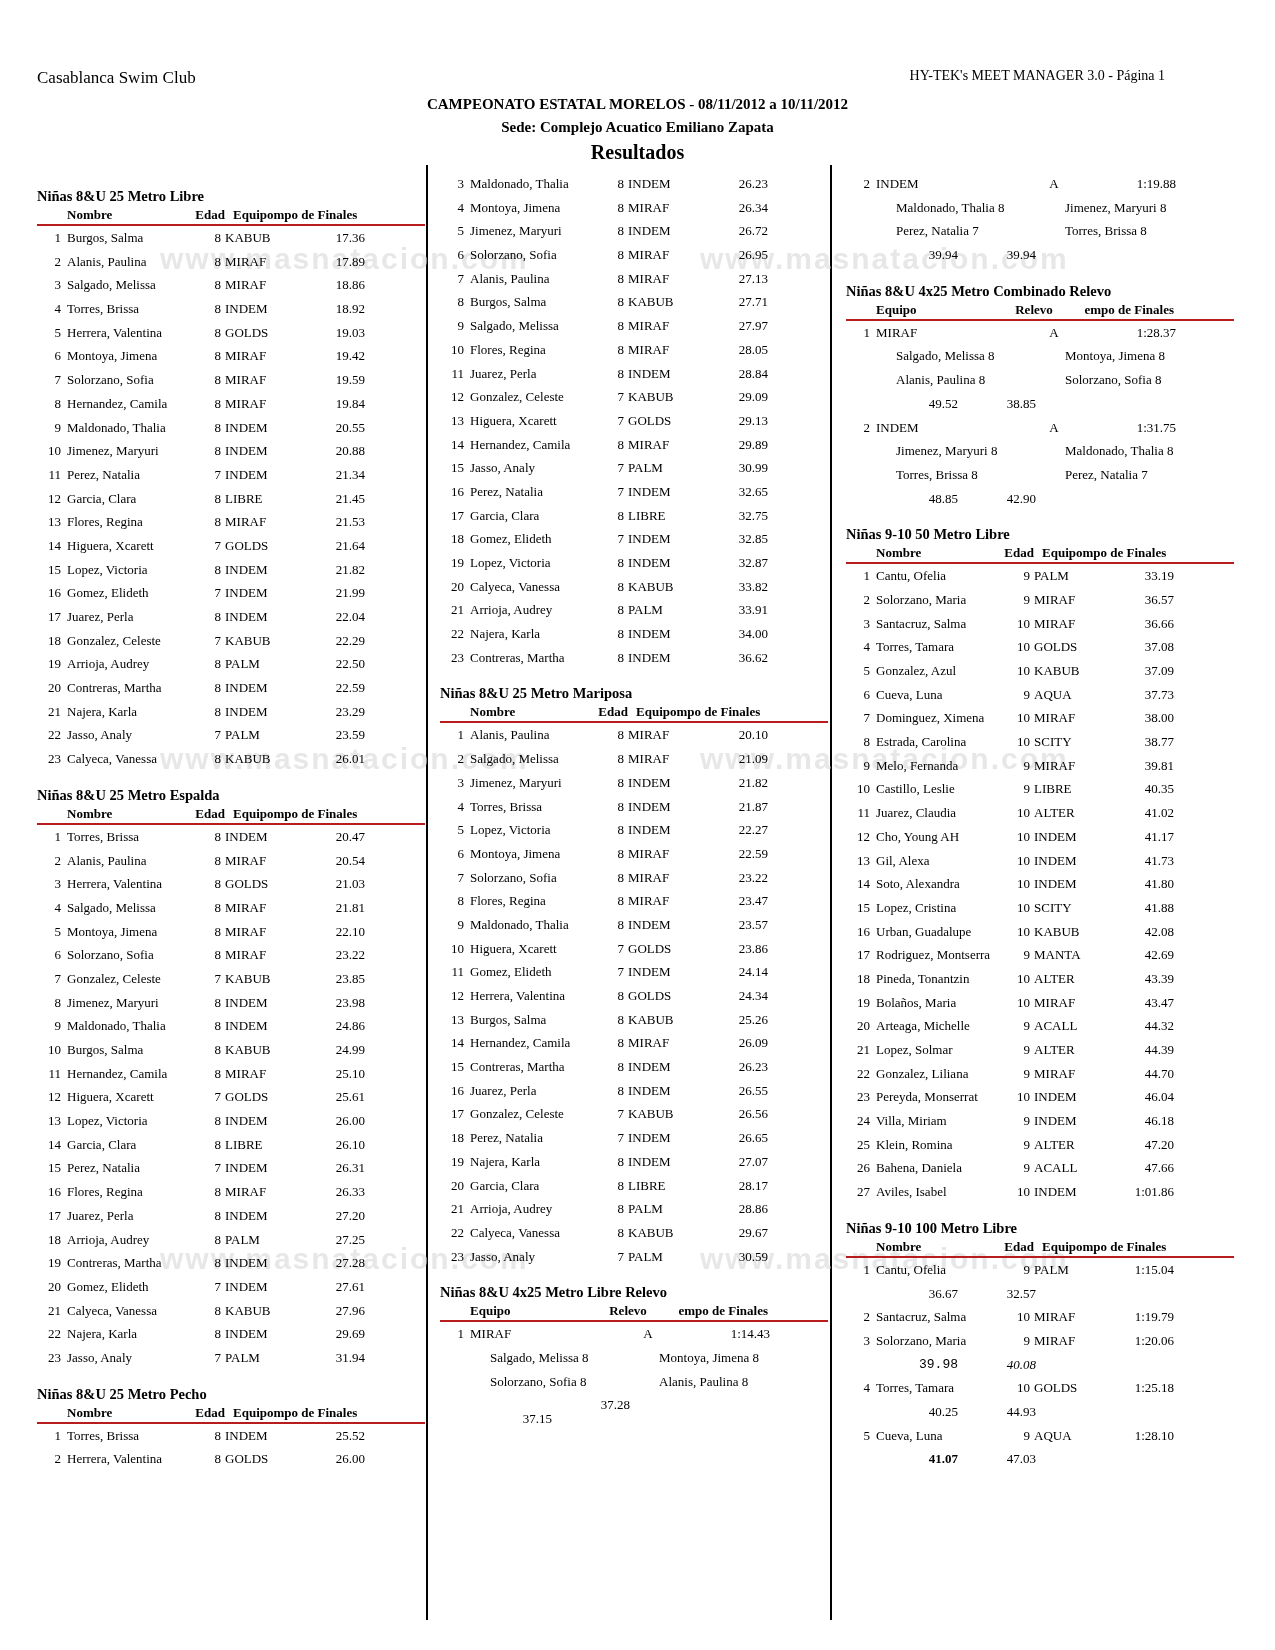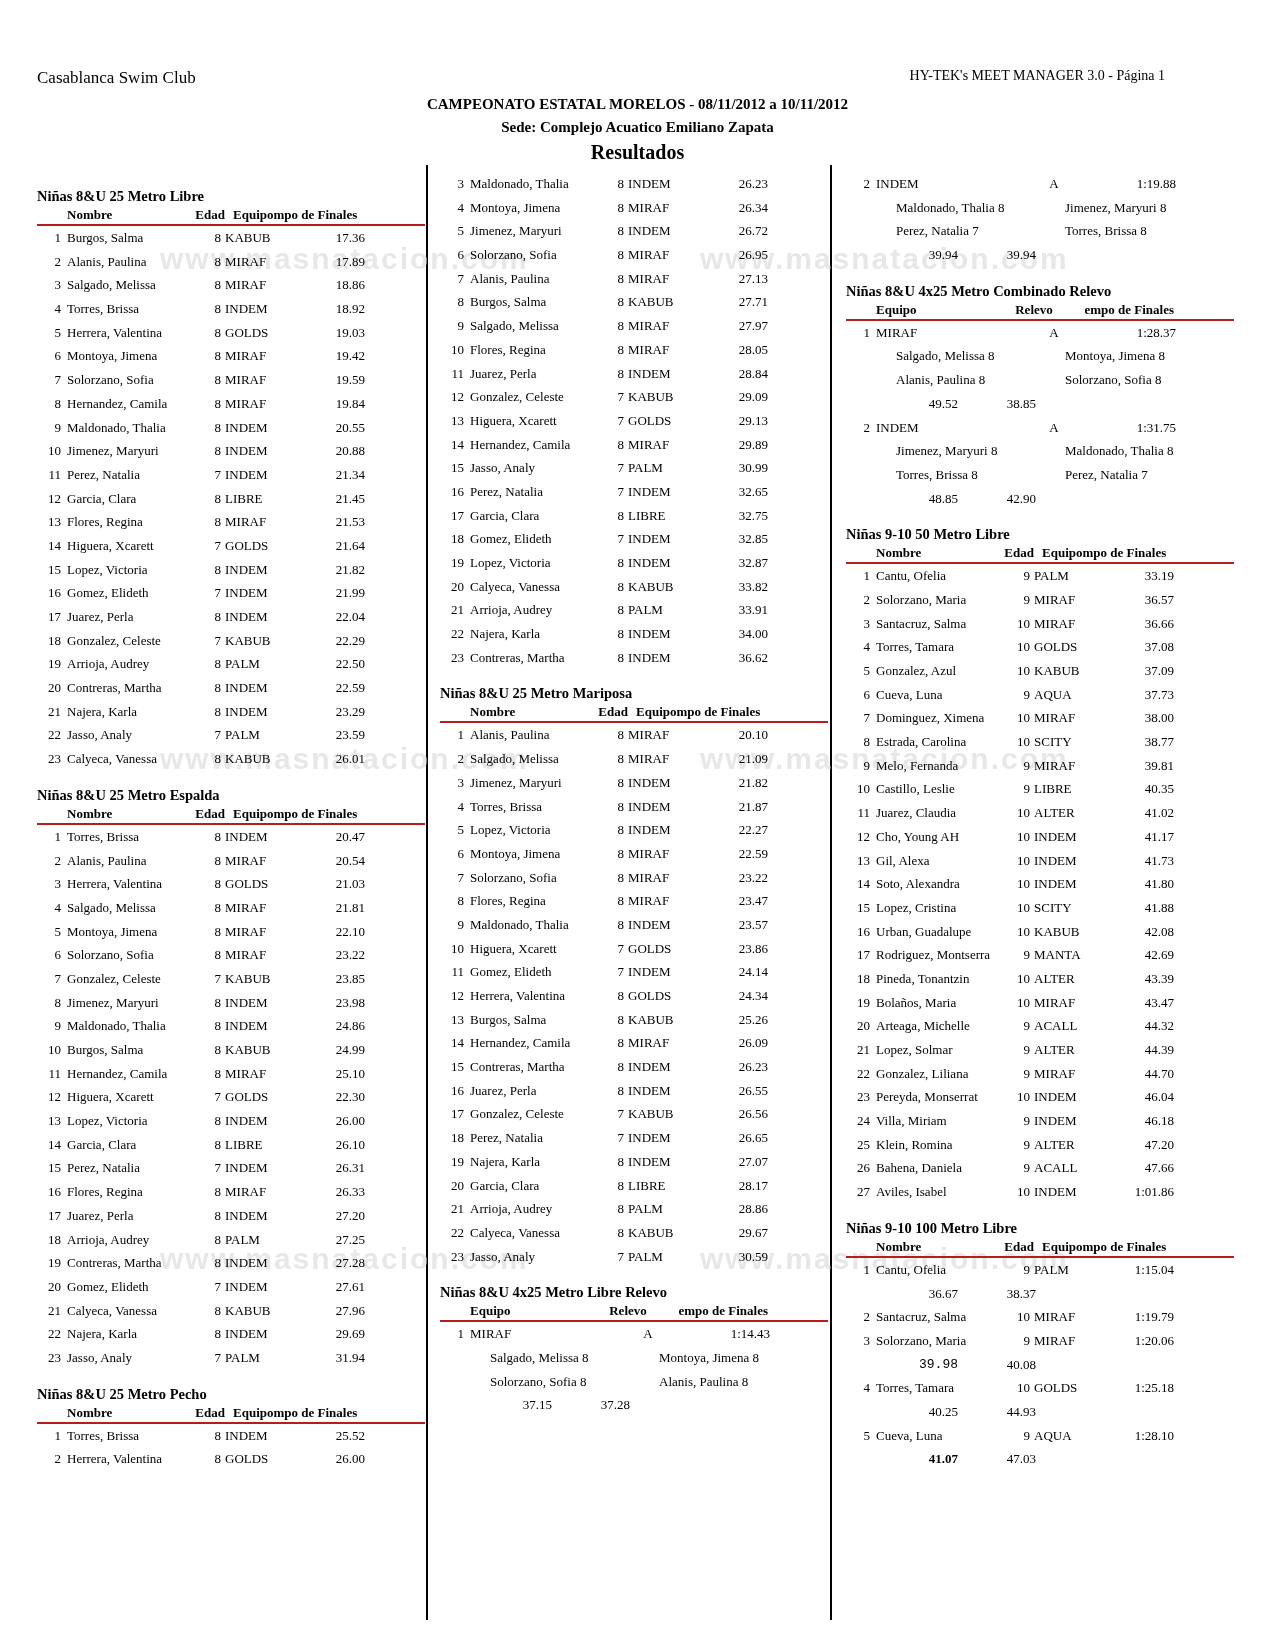--- a/index.html
+++ b/index.html
@@ -310,21 +310,21 @@
         <span class="c-name">Hernandez, Camila</span>
         <span class="c-age">8</span>
         <span class="c-team">MIRAF</span>
         <span class="c-time">25.10</span>
       </div>
       <div class="row">
         <span class="c-place">12</span>
         <span class="c-name">Higuera, Xcarett</span>
         <span class="c-age">7</span>
         <span class="c-team">GOLDS</span>
-        <span class="c-time">22.30</span>
+        <span class="c-time">25.61</span>
       </div>
       <div class="row">
         <span class="c-place">13</span>
         <span class="c-name">Lopez, Victoria</span>
         <span class="c-age">8</span>
         <span class="c-team">INDEM</span>
         <span class="c-time">26.00</span>
       </div>
       <div class="row">
         <span class="c-place">14</span>
@@ -755,21 +755,21 @@
       <div class="leg-row">
         <span class="leg">Salgado, Melissa 8</span>
         <span class="leg">Montoya, Jimena 8</span>
       </div>
       <div class="leg-row">
         <span class="leg">Solorzano, Sofia 8</span>
         <span class="leg">Alanis, Paulina 8</span>
       </div>
       <div class="split-row">
         <span></span>
-        <span class="split" style="width: 112px;">37.15</span>
+        <span class="split" style="width: 112px; margin-top: 14px;">37.15</span>
         <span class="split" style="width: 78px;">37.28</span>
       </div>
     </div>
   </div>
 <div class="col" id="col3" style="left:846px; top:172px; width:388px;">
     <div class="event">
       <div class="row">
         <span class="c-place">2</span>
         <span class="r-team">INDEM</span>
         <span class="r-relay">A</span>
@@ -1042,40 +1042,40 @@
       <div class="row">
         <span class="c-place">1</span>
         <span class="c-name">Cantu, Ofelia</span>
         <span class="c-age">9</span>
         <span class="c-team">PALM</span>
         <span class="c-time">1:15.04</span>
       </div>
       <div class="split-row">
         <span></span>
         <span class="split" style="width: 112px;">36.67</span>
-        <span class="split" style="width: 78px;">38.37</span>
+        <span class="split" style="width: 78px;">32.57</span>
       </div>
       <div class="row">
         <span class="c-place">2</span>
         <span class="c-name">Santacruz, Salma</span>
         <span class="c-age">10</span>
         <span class="c-team">MIRAF</span>
         <span class="c-time">1:19.79</span>
       </div>
       <div class="row">
         <span class="c-place">3</span>
         <span class="c-name">Solorzano, Maria</span>
         <span class="c-age">9</span>
         <span class="c-team">MIRAF</span>
         <span class="c-time">1:20.06</span>
       </div>
       <div class="split-row">
         <span></span>
         <span class="split" style="width: 112px; font-family: Liberation Mono, monospace;">39.98</span>
-        <span class="split" style="width: 78px;">40.08</span>
+        <span class="split" style="width: 78px; font-style: italic;">40.08</span>
       </div>
       <div class="row">
         <span class="c-place">4</span>
         <span class="c-name">Torres, Tamara</span>
         <span class="c-age">10</span>
         <span class="c-team">GOLDS</span>
         <span class="c-time">1:25.18</span>
       </div>
       <div class="split-row">
         <span></span>

